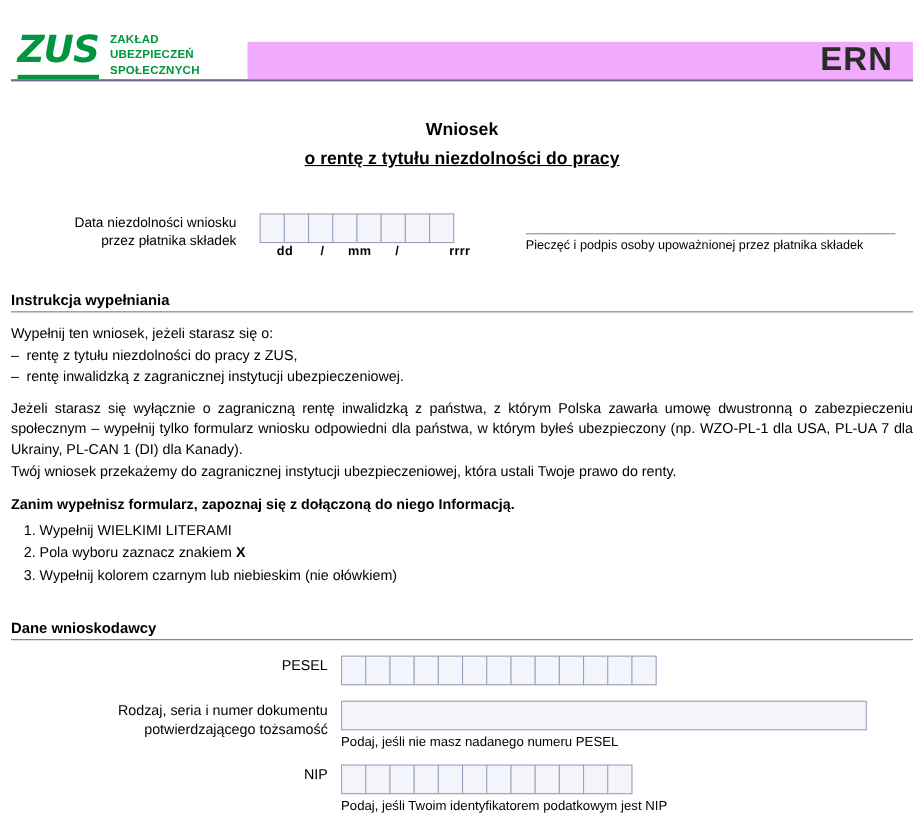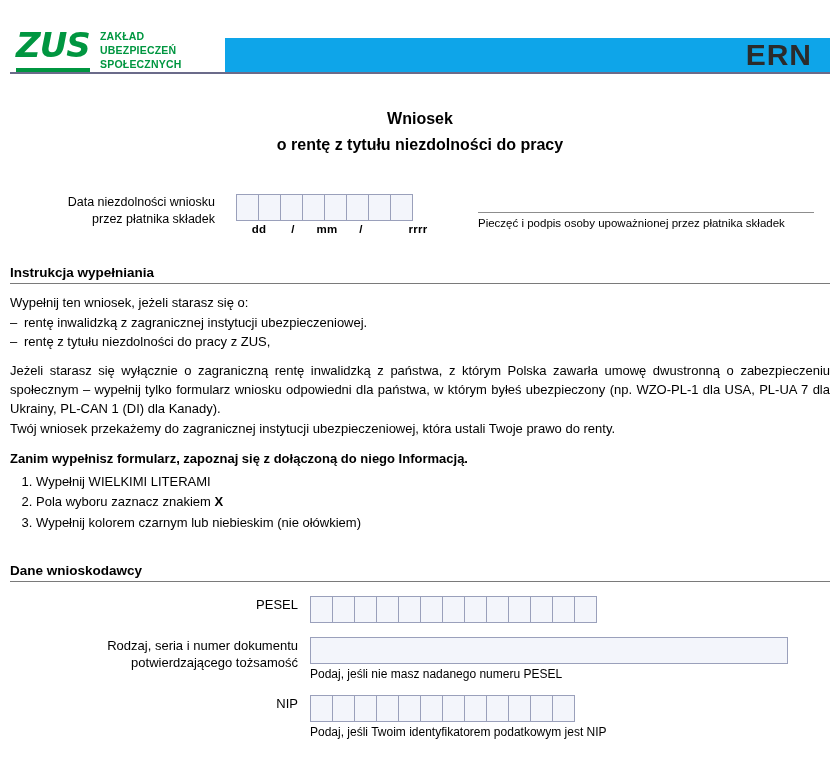--- a/index.html
+++ b/index.html
@@ -59,21 +59,21 @@
   .zus-words {
     margin-left: 10px;
     font-size: 10.5px;
     font-weight: bold;
     color: #009640;
     line-height: 1.35;
     letter-spacing: 0.2px;
   }
   .header-band {
     flex: 1;
-    background: #0ea5e9;
+    background: #f0abfc;
     display: flex;
     align-items: center;
     justify-content: flex-end;
     padding-right: 18px;
     box-sizing: border-box;
   }
   .form-code {
     font-size: 30px;
     font-weight: bold;
     letter-spacing: 1px;
@@ -91,20 +91,21 @@
     margin-top: 36px;
   }
   .title-line1 {
     font-size: 16px;
     font-weight: bold;
   }
   .title-line2 {
     font-size: 16px;
     font-weight: bold;
     margin-top: 8px;
+    text-decoration: underline;
   }
 
   
   .date-block {
     margin-top: 40px;
     display: flex;
     align-items: flex-start;
   }
   .date-label {
     width: 215px;
@@ -277,22 +278,22 @@
     </div>
     <div class="stamp-area">
       <div class="stamp-line"></div>
       <div class="stamp-caption">Pieczęć i podpis osoby upoważnionej przez płatnika składek</div>
     </div>
   </div>
 
   <div class="section-title">Instrukcja wypełniania</div>
   <div class="body-text nojust">Wypełnij ten wniosek, jeżeli starasz się o:</div>
   <ul class="dash-list">
+    <li>rentę z tytułu niezdolności do pracy z ZUS,</li>
     <li>rentę inwalidzką z zagranicznej instytucji ubezpieczeniowej.</li>
-    <li>rentę z tytułu niezdolności do pracy z ZUS,</li>
   </ul>
   <div class="body-text">Jeżeli starasz się wyłącznie o zagraniczną rentę inwalidzką z państwa, z którym Polska zawarła umowę dwustronną o zabezpieczeniu społecznym – wypełnij tylko formularz wniosku odpowiedni dla państwa, w którym byłeś ubezpieczony (np. WZO-PL-1 dla USA, PL-UA 7 dla Ukrainy, PL-CAN 1 (DI) dla Kanady).</div>
   <div class="body-text nojust" style="margin-top:2px;">Twój wniosek przekażemy do zagranicznej instytucji ubezpieczeniowej, która ustali Twoje prawo do renty.</div>
   <div class="bold-note">Zanim wypełnisz formularz, zapoznaj się z dołączoną do niego Informacją.</div>
   <ol class="numlist">
     <li>Wypełnij WIELKIMI LITERAMI</li>
     <li><span>Pola wyboru zaznacz znakiem <b>X</b></span></li>
     <li>Wypełnij kolorem czarnym lub niebieskim (nie ołówkiem)</li>
   </ol>
 

